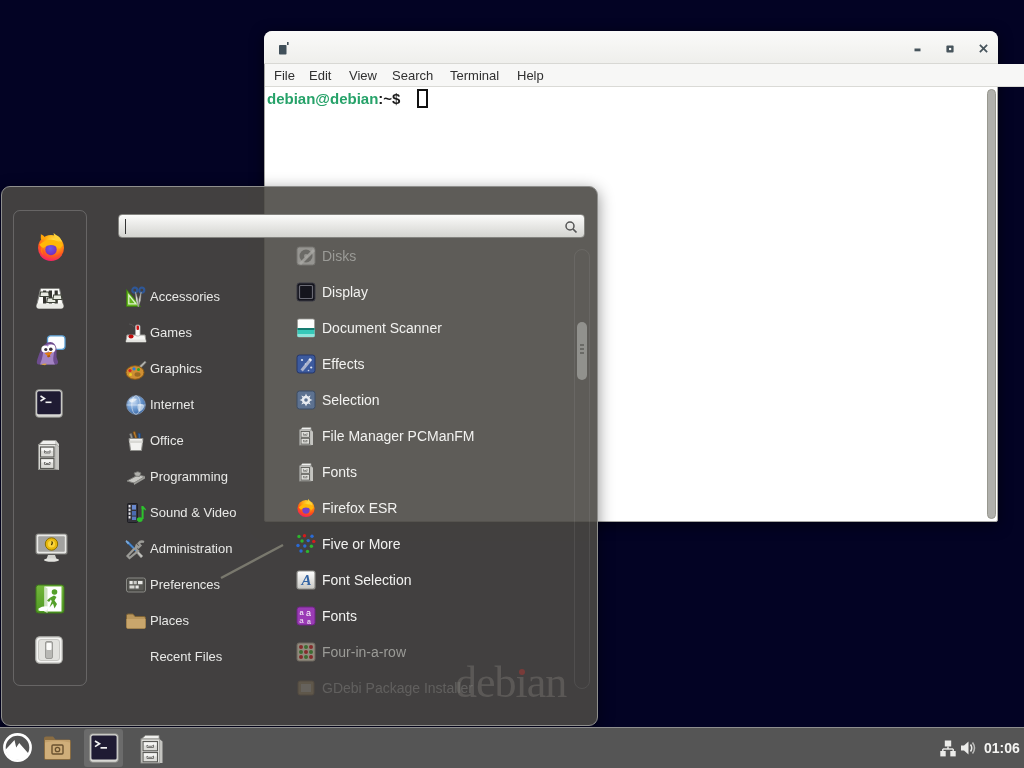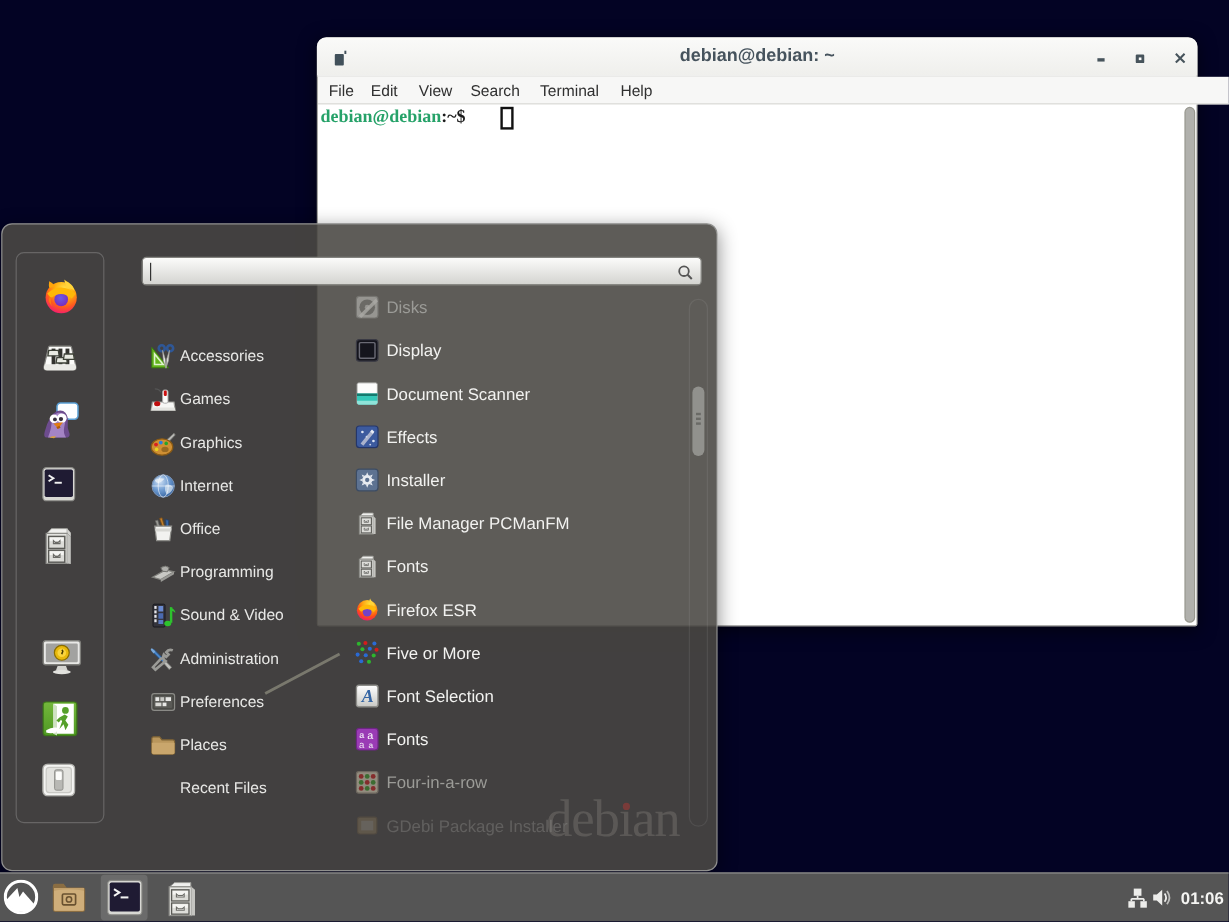--- a/index.html
+++ b/index.html
@@ -26,21 +26,21 @@
   font-size:15px; font-weight:bold; color:#46535d;
 }
 #term-menubar {
   left:265px; top:64px; width:856px; height:23px;
   background:#f7f7f6; border-bottom:1px solid #dadad6;
 }
 #term-menubar span {
   position:absolute; top:4px; font-size:13px; color:#303030;
 }
 #prompt {
-  left:267px; top:90px; font-family:Liberation Serif, serif;
+  left:267px; top:90px; font-family:Liberation Sans, sans-serif;
   font-size:15px; font-weight:bold; color:#1a1a1a;
 }
 #prompt .g { color:#26a269; }
 #cursor {
   left:417px; top:89px; width:11px; height:19px;
   border:2px solid #111111; background:#fff;
 }
 #term-scroll {
   left:987px; top:89px; width:9px; height:430px;
   background:#b0b0ac; border-radius:5px; border:1px solid #98988f;
@@ -100,21 +100,20 @@
 }
 #clock {
   left:984px; top:740px; font-size:14px; font-weight:bold; color:#f4f4f2;
 }
 </style>
 </head>
 <body>
 
 <div class="abs" id="term"></div>
 <div class="abs" id="term-title">
-  <div class="title">debian@debian: ~</div>
   <svg class="abs" style="left:14px;top:11px" width="12" height="13" viewBox="0 0 12 13">
     <rect x="1" y="3" width="7.5" height="9.5" rx="0.8" fill="#41505a"></rect>
     <rect x="9" y="0" width="1.6" height="3" fill="#41505a"></rect>
   </svg>
   <svg class="abs" style="left:650px;top:17px" width="7" height="4" viewBox="0 0 7 4">
     <rect x="0.5" y="0.5" width="6" height="2.8" fill="#47545c"></rect>
   </svg>
   <svg class="abs" style="left:682px;top:13.5px" width="8" height="8" viewBox="0 0 8 8">
     <rect x="0.4" y="0.4" width="7.2" height="7.2" rx="1" fill="#47545c"></rect>
     <rect x="3" y="2.9" width="2.2" height="2.2" fill="#ffffff"></rect>
@@ -333,21 +332,21 @@
   </svg>
   <svg class="cicon" style="top:423px" viewBox="0 0 22 22">
     <path d="M1.5 5.5 Q1.5 4 3 4 L8 4 L10 6.5 L19 6.5 Q20.5 6.5 20.5 8 L20.5 17 Q20.5 18.5 19 18.5 L3 18.5 Q1.5 18.5 1.5 17 Z" fill="#b9965c" stroke="#7d6234" stroke-width="1"></path>
     <path d="M1.5 9 L20.5 9 L20.5 17 Q20.5 18.5 19 18.5 L3 18.5 Q1.5 18.5 1.5 17 Z" fill="#c9a66c"></path>
   </svg>
 
   <div class="app dim" style="top:60px">Disks</div>
   <div class="app" style="top:96px">Display</div>
   <div class="app" style="top:132px">Document Scanner</div>
   <div class="app" style="top:168px">Effects</div>
-  <div class="app" style="top:204px">Installer</div>
+  <div class="app" style="top:204px">Selection</div>
   <div class="app" style="top:240px">File Manager PCManFM</div>
   <div class="app" style="top:276px">Fonts</div>
   <div class="app" style="top:312px">Firefox ESR</div>
   <div class="app" style="top:348px">Five or More</div>
   <div class="app" style="top:384px">Font Selection</div>
   <div class="app" style="top:420px">Fonts</div>
   <div class="app dim" style="top:456px">Four-in-a-row</div>
   <div class="app dim" style="top:492px; opacity:0.35">GDebi Package Installer</div>
 
   <svg class="aicon" style="top:59px; opacity:0.55" viewBox="0 0 20 20">

